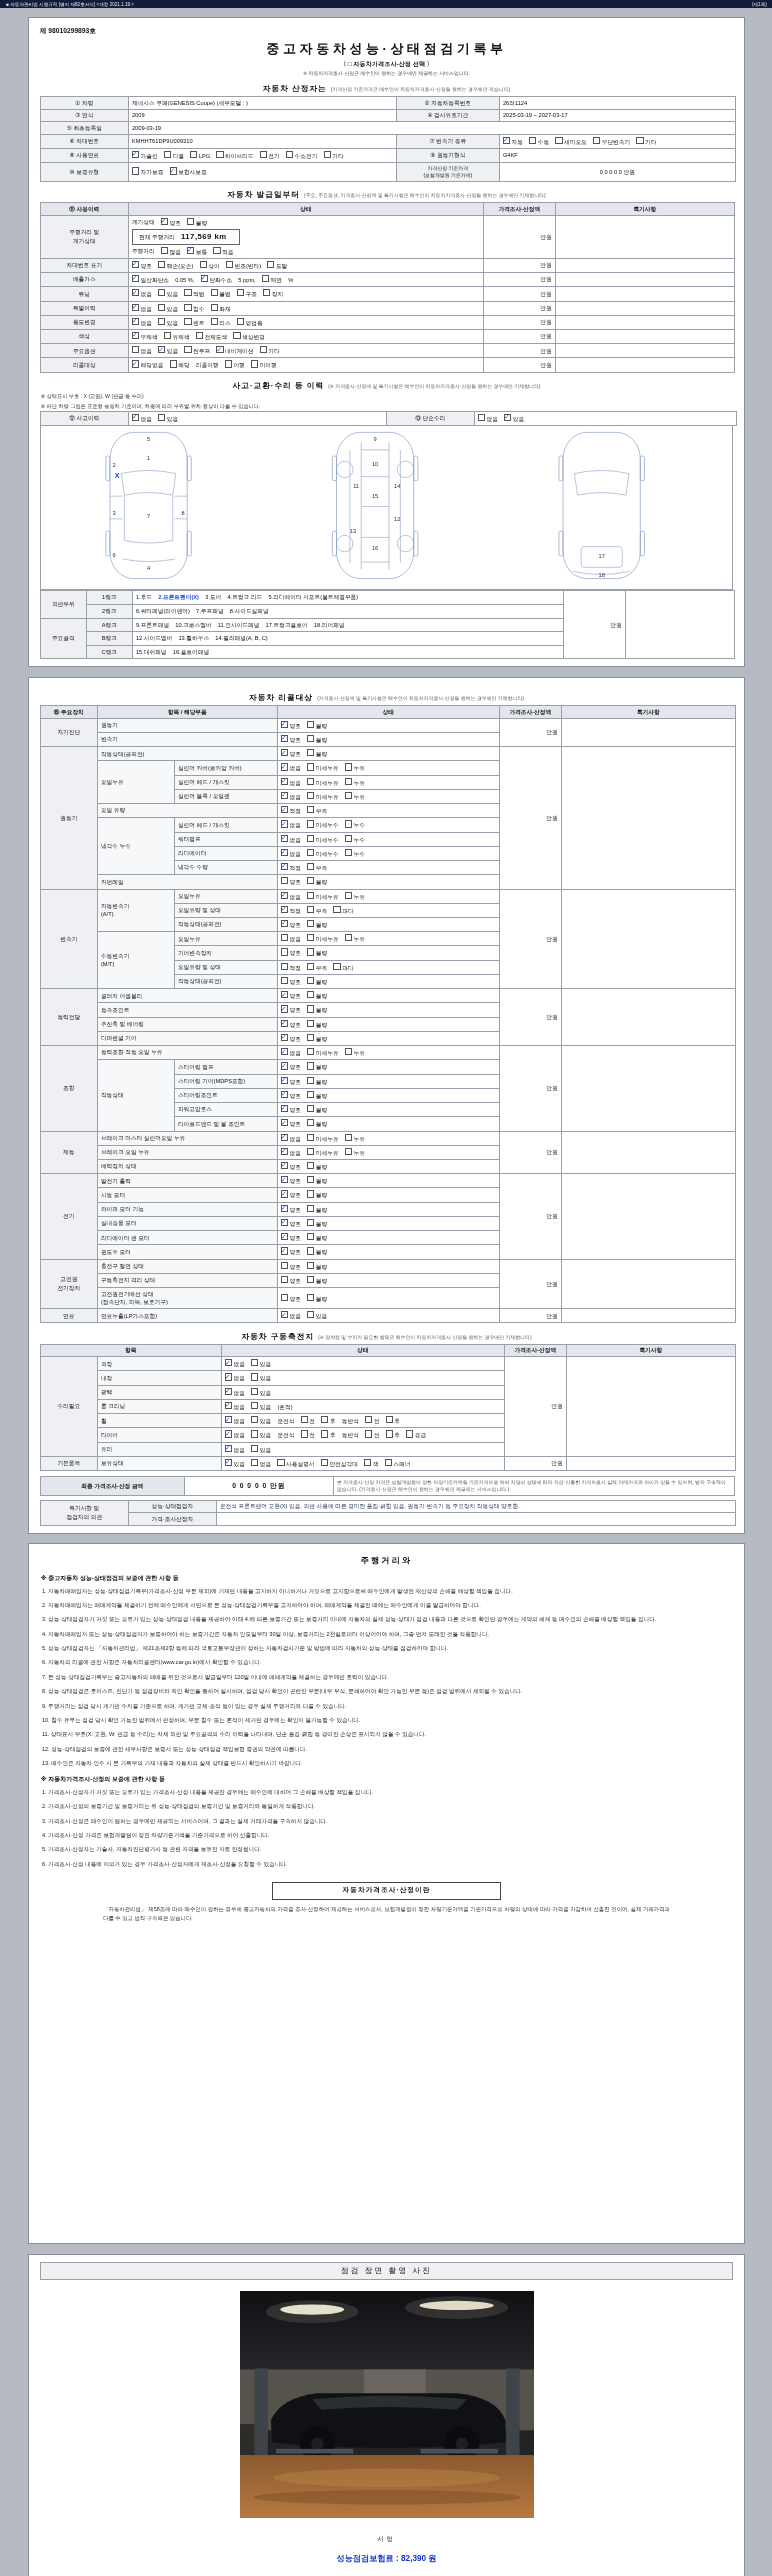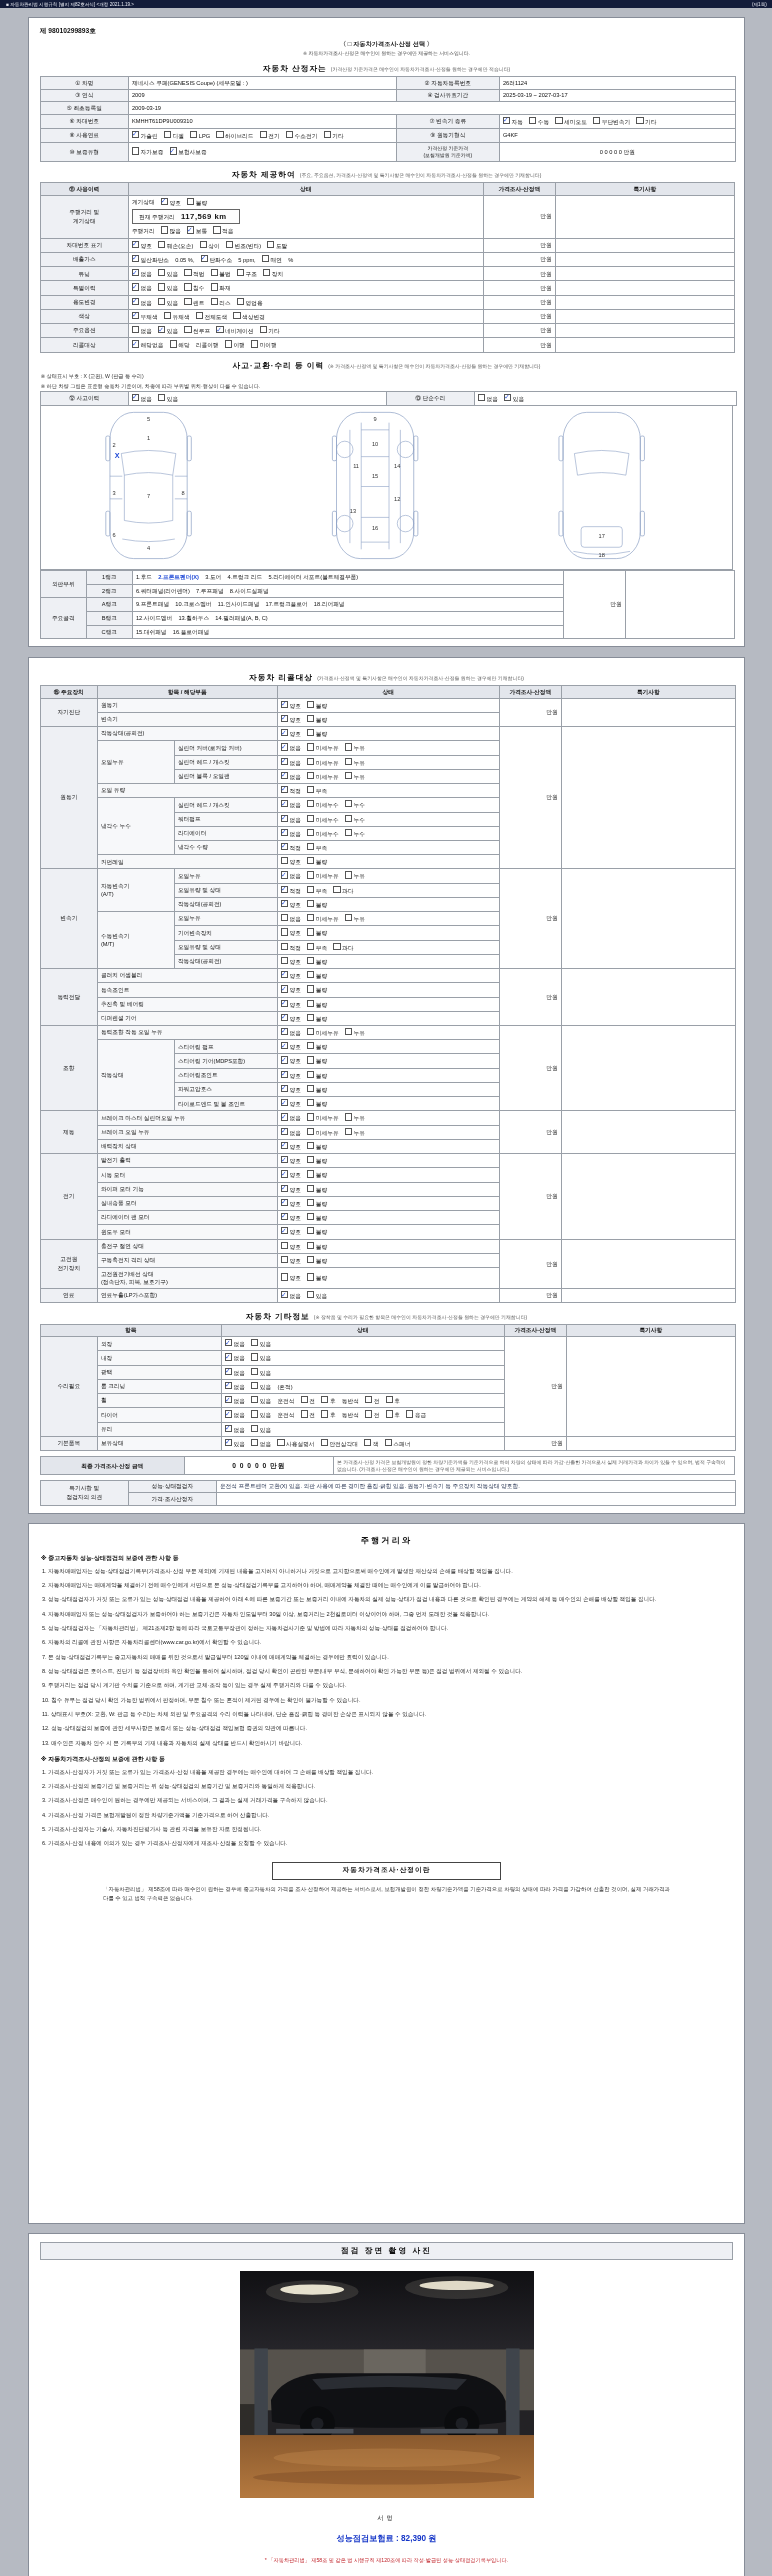--- a/index.html
+++ b/index.html
@@ -40,38 +40,39 @@
   .blue{color:#1f49d7;font-weight:bold;}
   .legend{font-size:5.2px;color:#333;margin:2.6px 1px 1px;}
   .diagram{border:0.5px solid #9aa0a8;border-top:none;padding:3.1px 2.1px;}
   .ntitle{text-align:center;font-size:8.2px;font-weight:bold;letter-spacing:2.1px;margin:4.1px 0 7.2px;}
   .nhead{font-size:6px;font-weight:bold;margin:7.2px 1px 4.1px;}
   .nlist{font-size:5.6px;line-height:1.55;color:#222;}
   .nitem{margin:0 2.1px 5.7px;text-align:justify;}
   .nbox{width:216px;margin:13.4px auto 5.2px;border:0.8px solid #444;padding:3.6px 5.2px;text-align:center;
     font-size:6.7px;font-weight:bold;letter-spacing:1px;}
   .nbox-text{width:567px;margin:0 auto;font-size:5.4px;line-height:1.6;color:#333;text-align:justify;}
-  .ptitle{text-align:center;font-size:7.7px;font-weight:bold;letter-spacing:2.1px;border:0.5px solid #9aa0a8;
+  .ptitle{text-align:center;font-size:7.7px;font-weight:normal;letter-spacing:2.1px;border:0.5px solid #9aa0a8;
     background:#eef0f4;padding:3.1px 0;margin-bottom:11.3px;}
   .photo-wrap{text-align:center;margin:5.2px 0 13.4px;}
   .sign{text-align:center;font-size:6.2px;color:#222;margin:14.4px 0 9.3px;letter-spacing:3.1px;}
   .fee{text-align:center;font-size:8.2px;font-weight:bold;color:#1536c8;margin:3.1px 0 13.4px;}
   .rednote{text-align:center;font-size:5.2px;color:#c0232a;}
   svg text{font-family:"Liberation Sans","DejaVu Sans",sans-serif;}
 </style>
 </head>
 <body>
 
 <div class="topbar">
   <span>■ 자동차관리법 시행규칙 [별지 제82호서식] &lt;개정 2021.1.19.&gt;</span>
   <span>(제1쪽)</span>
 </div>
 
 <div class="card h1">
   <div class="docno">제 98010299893호</div>
+  <div class="main-title">중고자동차성능·상태점검기록부</div>
   <div class="title-sub">〈 □ 자동차가격조사·산정 선택 〉</div>
   <div class="title-note">※ 자동차가격조사·산정은 매수인이 원하는 경우에만 제공하는 서비스입니다.</div>
 
   <div class="stitle">
     <span>자동차 산정자는</span><span class="note">(가격산정 기준가격은 매수인이 자동차가격조사·산정을 원하는 경우에만 적습니다)</span>
   </div>
   <div>
       <table class="frm">
         <colgroup>
           <col style="width: 88px;">
@@ -118,21 +119,21 @@
               <div class="ln"><span class="tk"><span class="cb"></span><span class="cbl">자가보증</span></span><span class="tk"><span class="cb on"></span><span class="cbl">보험사보증</span></span></div>
             </td>
             <td class="lab small">가격산정 기준가격<br>(보험개발원 기준가액)</td>
             <td class="ctr">0 0 0 0 0   만원</td>
           </tr>
         </tbody>
       </table>
     </div>
 
   <div class="stitle">
-    <span>자동차 제공하여</span><span class="note">(주요, 주요옵션, 가격조사·산정액 및 특기사항은 매수인이 자동차가격조사·산정을 원하는 경우에만 기재합니다)</span>
+    <span>자동차 발급일부터</span><span class="note">(주요, 주요옵션, 가격조사·산정액 및 특기사항은 매수인이 자동차가격조사·산정을 원하는 경우에만 기재합니다)</span>
   </div>
   <div>
       <table class="frm">
         <colgroup>
           <col style="width: 88px;">
           <col style="width: 355px;">
           <col style="width: 72px;">
           <col style="width: 179px;">
         </colgroup>
         <tbody>
@@ -670,21 +671,21 @@
               <div class="ln"><span class="tk"><span class="cb on"></span><span class="cbl">없음</span></span><span class="tk"><span class="cb"></span><span class="cbl">있음</span></span></div>
             </td>
             <td class="price">만원</td>
             <td></td>
           </tr>
         </tbody>
       </table>
     </div>
 
   <div class="stitle">
-    <span>자동차 기타정보</span><span class="note">(※ 장착품 및 수리가 필요한 항목은 매수인이 자동차가격조사·산정을 원하는 경우에만 기재합니다)</span>
+    <span>자동차 구동축전지</span><span class="note">(※ 장착품 및 수리가 필요한 항목은 매수인이 자동차가격조사·산정을 원하는 경우에만 기재합니다)</span>
   </div>
   <div>
       <table class="frm">
         <colgroup>
           <col style="width: 57px;">
           <col style="width: 124px;">
           <col style="width: 283px;">
           <col style="width: 62px;">
           <col style="width: 169px;">
         </colgroup>

